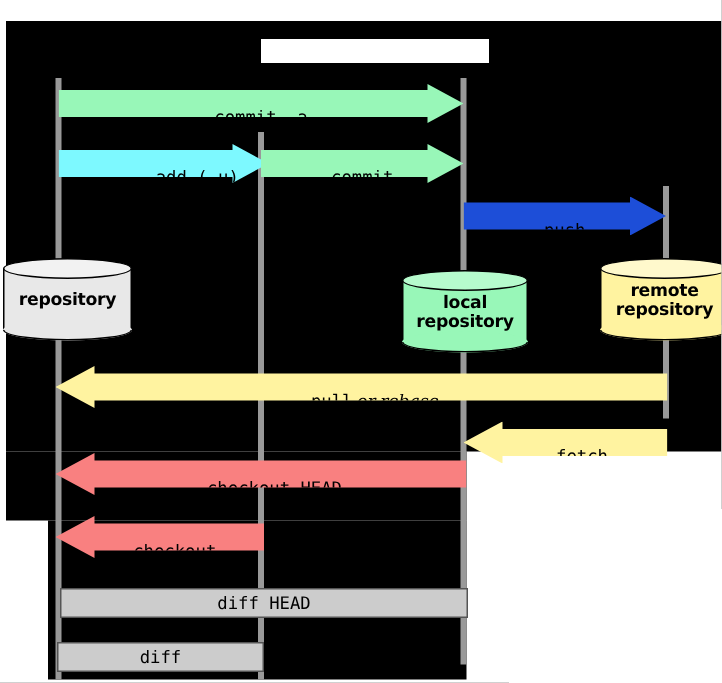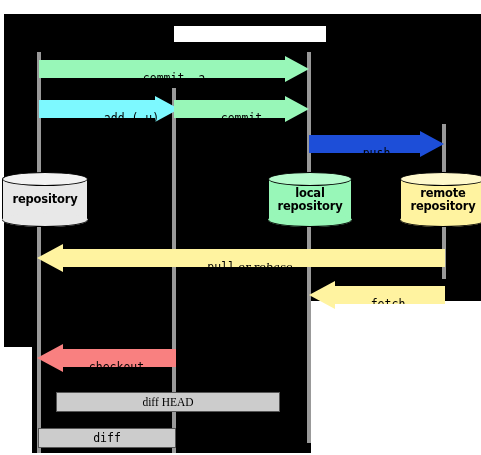--- a/index.html
+++ b/index.html
@@ -173,21 +173,21 @@
     <div class="body" style="background:#e8e8e8;"></div>
     <div class="cap" style="background:#e8e8e8;"></div>
     <div class="bot"></div>
     <div class="top" style="background:#f2f2f2;"></div>
     <div class="label">
       <span>repository</span>
     </div>
   </div>
 
 
-  <div class="cyl" style="left:268px; top:172px; width:84px; height:55px;">
+  <div class="cyl" style="left:268px; top:180px; width:84px; height:55px;">
     <div class="body" style="background:#98f7b8;"></div>
     <div class="cap" style="background:#98f7b8;"></div>
     <div class="bot"></div>
     <div class="top" style="background:#b6fbcd;"></div>
     <div class="label">
       <span>local</span>
       <span>repository</span>
     </div>
   </div>
 
@@ -209,28 +209,33 @@
       <span>pull</span><span class="ital" style="margin:0 3px;">or</span><span class="ital">rebase</span>
     </span>
   </div>
 
   <div class="arrow" style="left:309px; top:281px; width:136px; height:28px;
               background:#fff3a0;
               clip-path: polygon(0 50%, 26px 0, 26px 5px, 100% 5px, 100% calc(100% - 5px), 26px calc(100% - 5px), 26px 100%); text-align: center;">
     <span class="txt" style="margin-left:22px;">fetch</span>
   </div>
 
+  <div class="arrow" style="left:37px; top:302px; width:274px; height:28px;
+              background:#f98080;
+              clip-path: polygon(0 50%, 26px 0, 26px 5px, 100% 5px, 100% calc(100% - 5px), 26px calc(100% - 5px), 26px 100%);">
+    <span class="txt" style="margin-left:18px;">checkout HEAD</span>
+  </div>
 
   <div class="arrow" style="left:37px; top:344px; width:139px; height:28px;
               background:#f98080;
               clip-path: polygon(0 50%, 26px 0, 26px 5px, 100% 5px, 100% calc(100% - 5px), 26px calc(100% - 5px), 26px 100%);">
     <span class="txt" style="margin-left:20px;">checkout</span>
   </div>
 
-  <div class="bar" style="left:56px; top:392px; width:224px; height:20px;font-family:Liberation Serif, serif;">
+  <div class="bar" style="left:40px; top:392px; width:272px; height:20px;">
     <span class="txt">diff HEAD</span>
   </div>
 
   <div class="bar" style="left:38px; top:428px; width:138px; height:20px;">
     <span class="txt">diff</span>
   </div>
 
 </div>
 
 </body></html>

